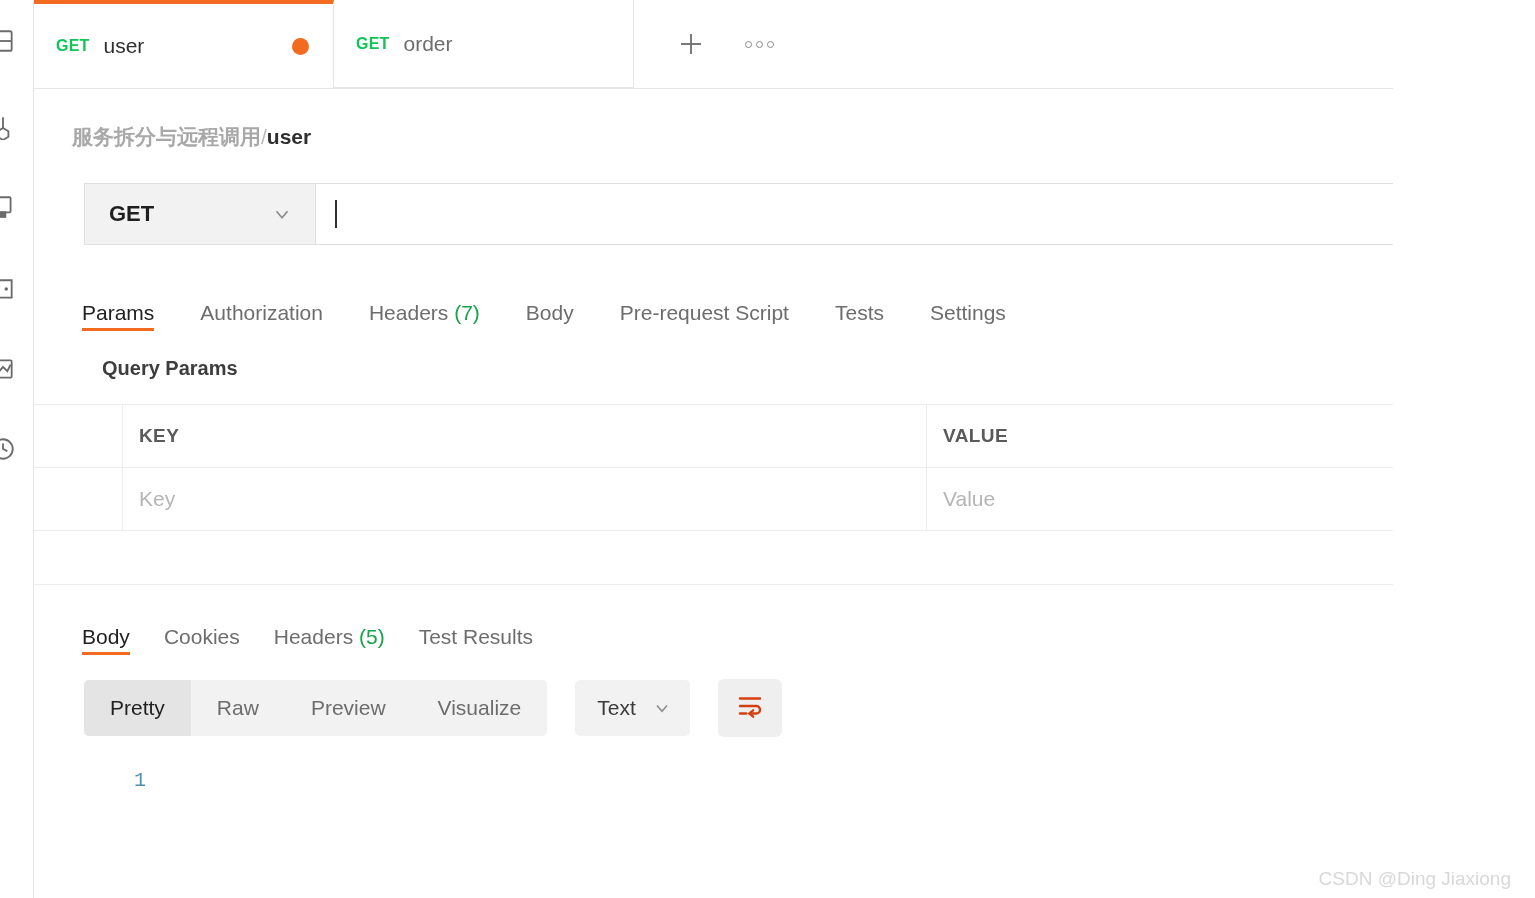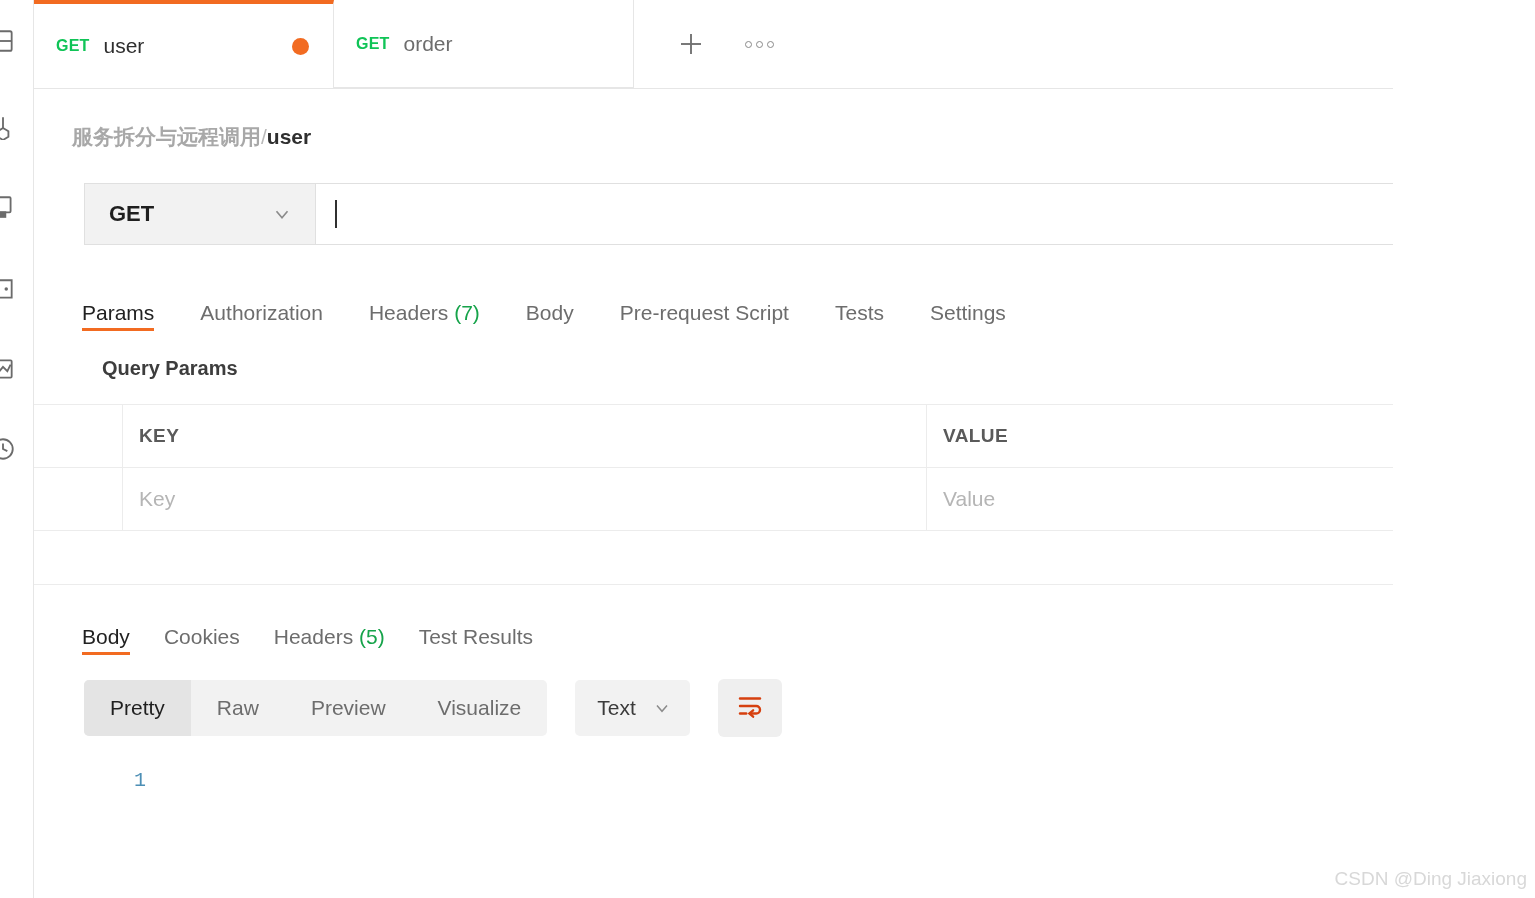--- a/index.html
+++ b/index.html
@@ -328,21 +328,21 @@
     text-align: right;
     padding-right: 18px;
     box-sizing: border-box;
     color: #4d8fb5;
   }
   .codetext { color: #1f1f1f; letter-spacing: 1.2px; }
 
   
   .watermark {
     position: absolute;
-    right: 8px;
+    right: 24px;
     bottom: 8px;
     font-size: 19px;
     color: #d8d8d8;
     font-family: "Liberation Sans", sans-serif;
   }
 </style>
 </head>
 <body>
 
 <div id="app">

